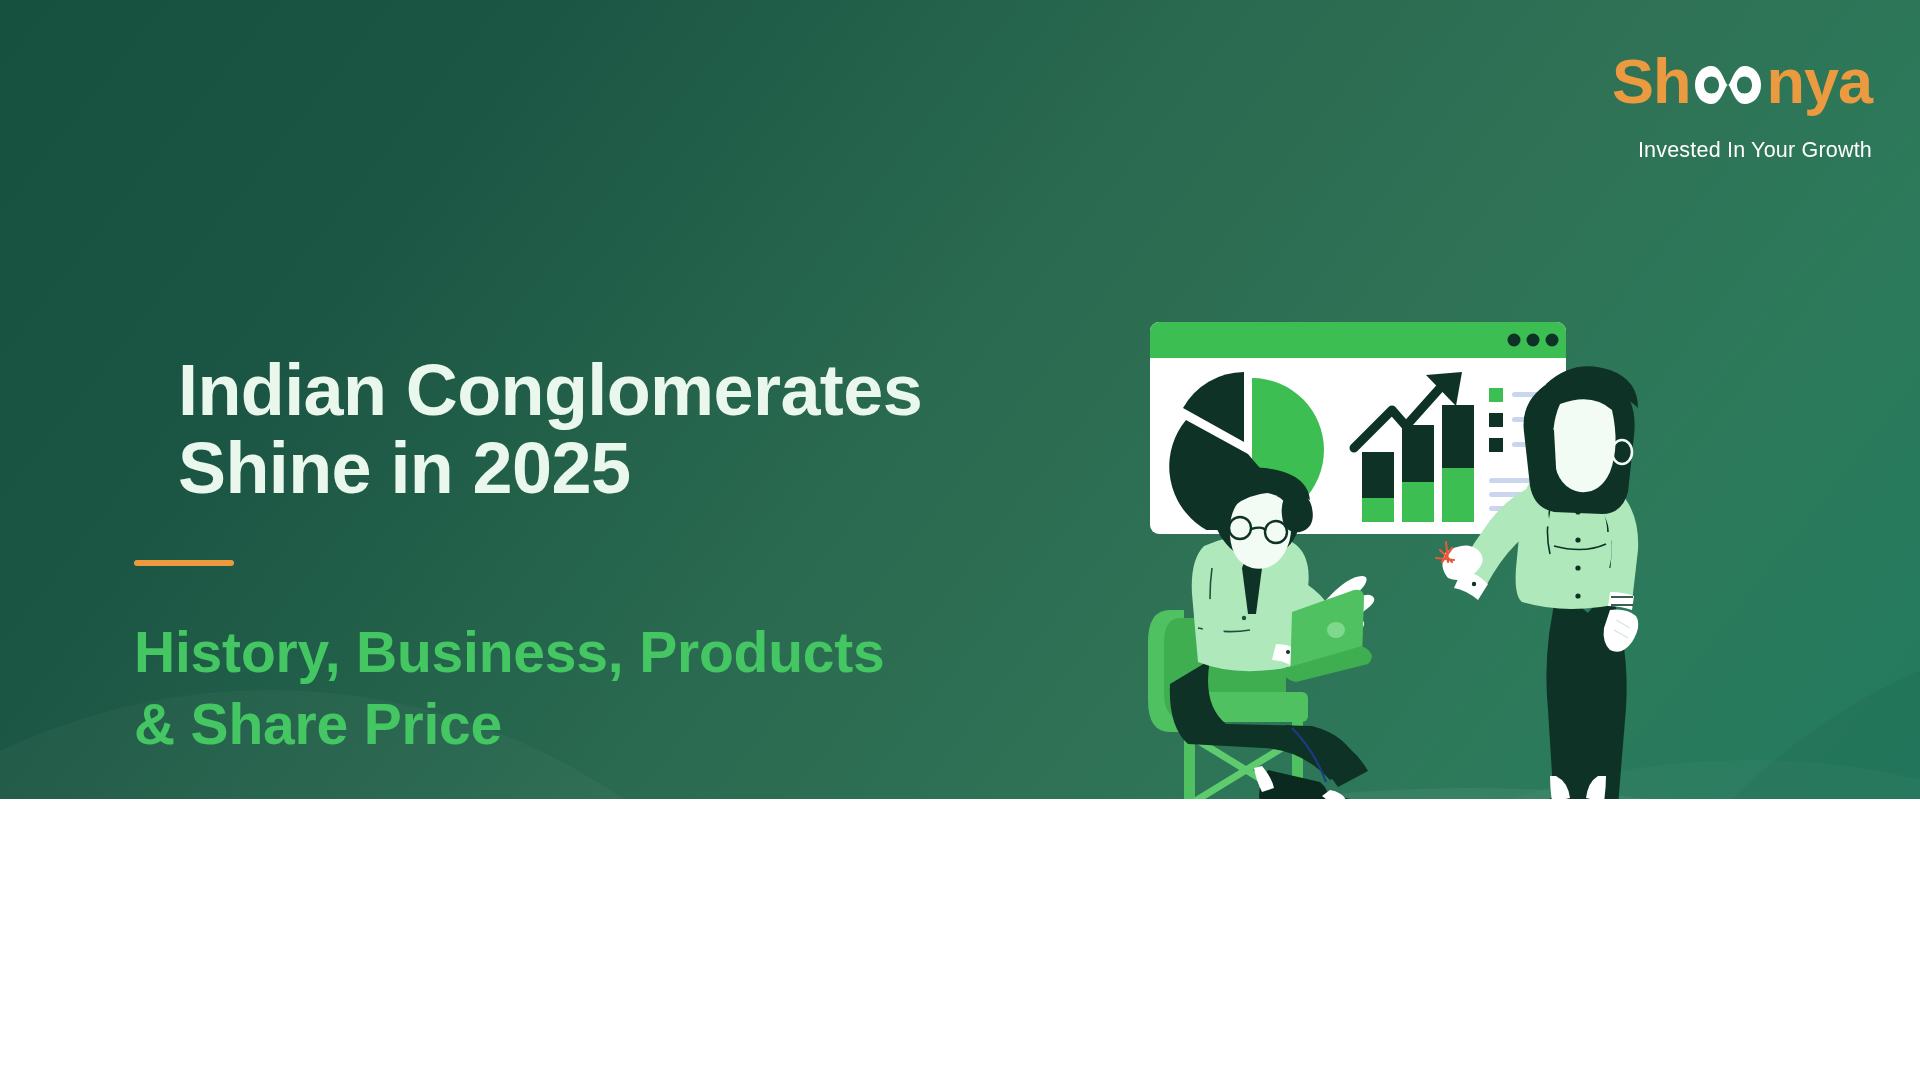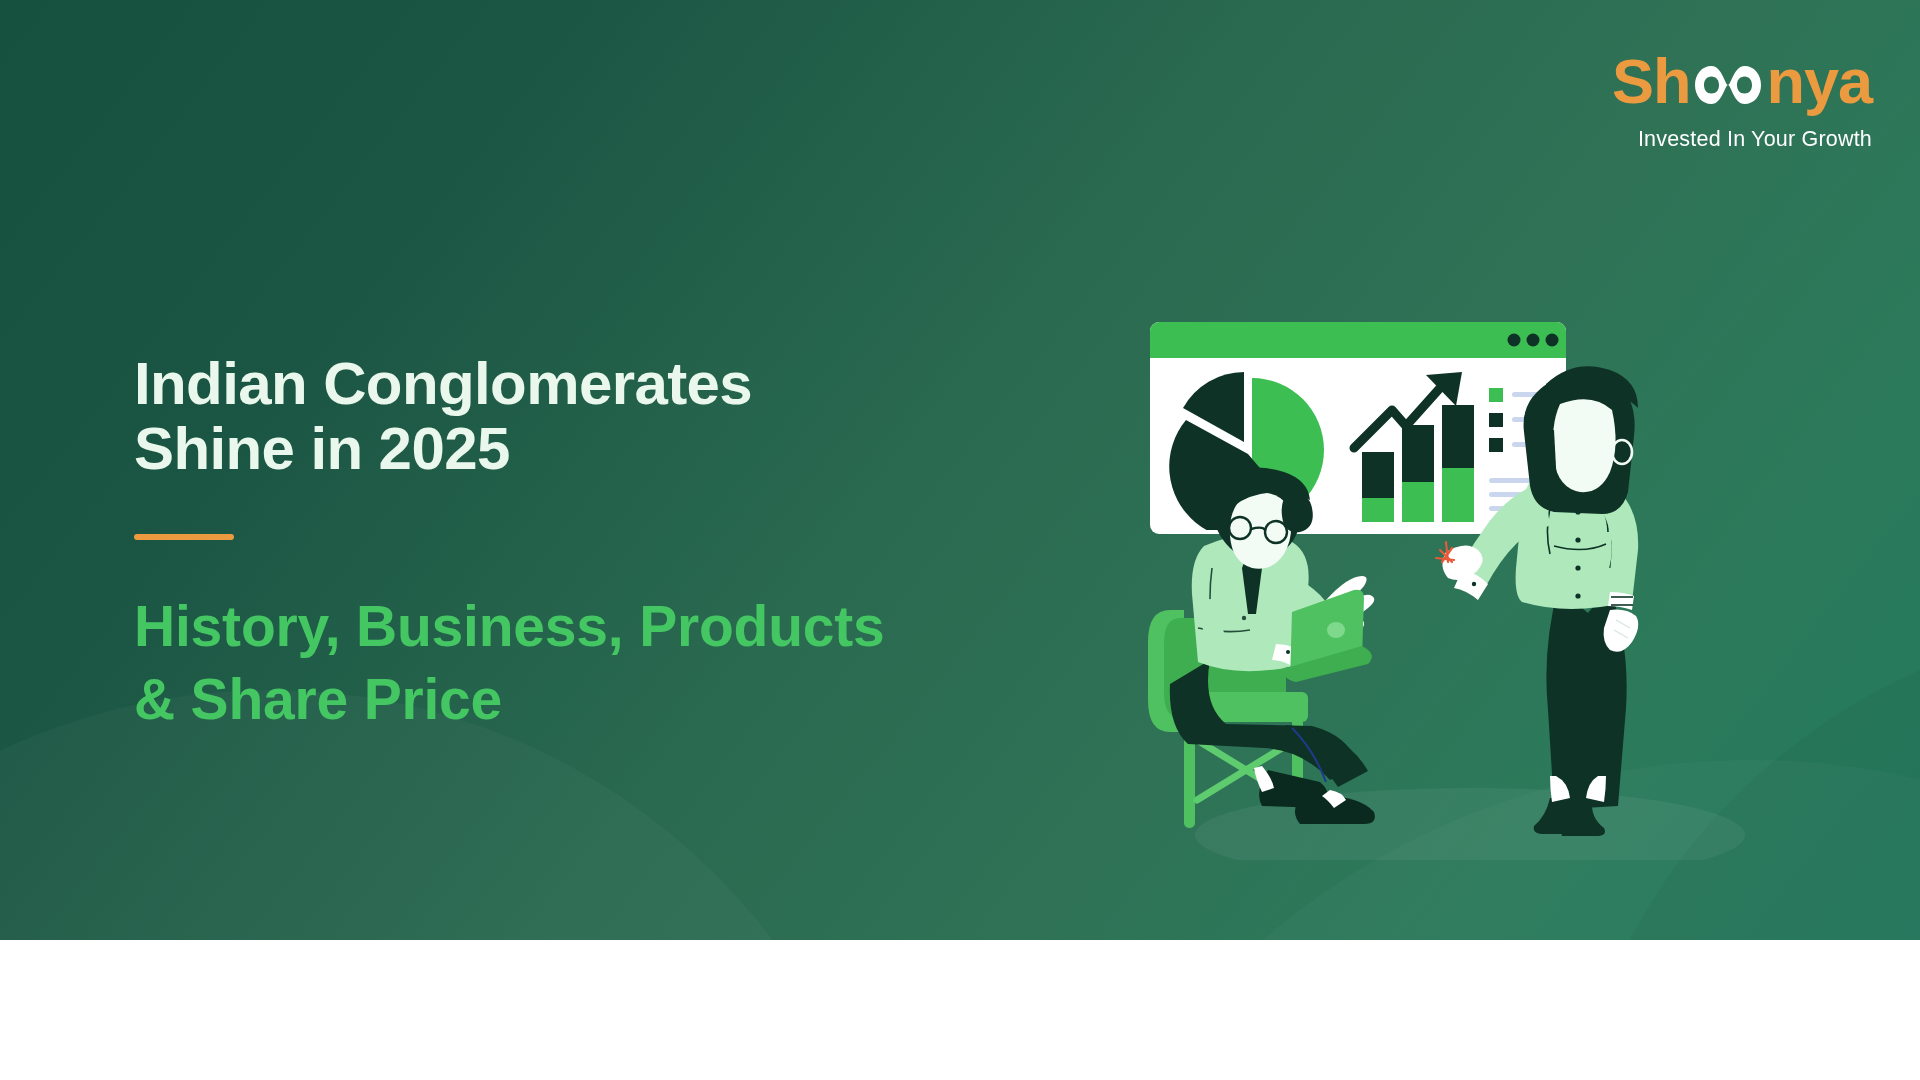--- a/index.html
+++ b/index.html
@@ -3,21 +3,21 @@
 <meta charset="utf-8">
 <style>
   * { margin:0; padding:0; box-sizing:border-box; }
   html, body {
     width:1920px; height:1080px;
     overflow:hidden;
     font-family:"Liberation Sans", sans-serif;
   }
   #stage {
     position:relative;
-    width:1920px; height:940px;
+    width:1920px; height:799px;
     background:linear-gradient(128deg, #16503F 0%, #1B5644 22%, #2A6A50 48%, #2F7256 66%, #2C7A5B 82%, #237A5E 100%);
     overflow:hidden;
   }
   
   .arc {
     position:absolute;
     border-radius:50%;
     pointer-events:none;
   }
   #arc-left {
@@ -52,39 +52,40 @@
     color:#EC9A3F;
     letter-spacing:-1px;
   }
   #logo-infinity {
     display:inline-block;
     margin:0 1px;
     position:relative;
     top:5px;
   }
   #logo-tagline {
-    margin-top:16px;
+    margin-top:27px;
     font-size:21.5px;
     color:#FFFFFF;
     letter-spacing:.2px;
   }
 
   
   #copy {
     position:absolute;
     left:134px; top:352px;
     width:1040px;
   }
   #headline {
-    font-size:60px;
+    font-size:72px;
     font-weight:bold;
     line-height:1.08;
     color:#EAF7EC;
     letter-spacing:-0.6px;
     white-space:pre-line;
+    margin-left:44px;
   }
   #divider {
     margin-top:52px;
     width:100px; height:6px;
     border-radius:3px;
     background:#EC9A3F;
   }
   #subhead {
     margin-top:50px;
     font-size:57px;

